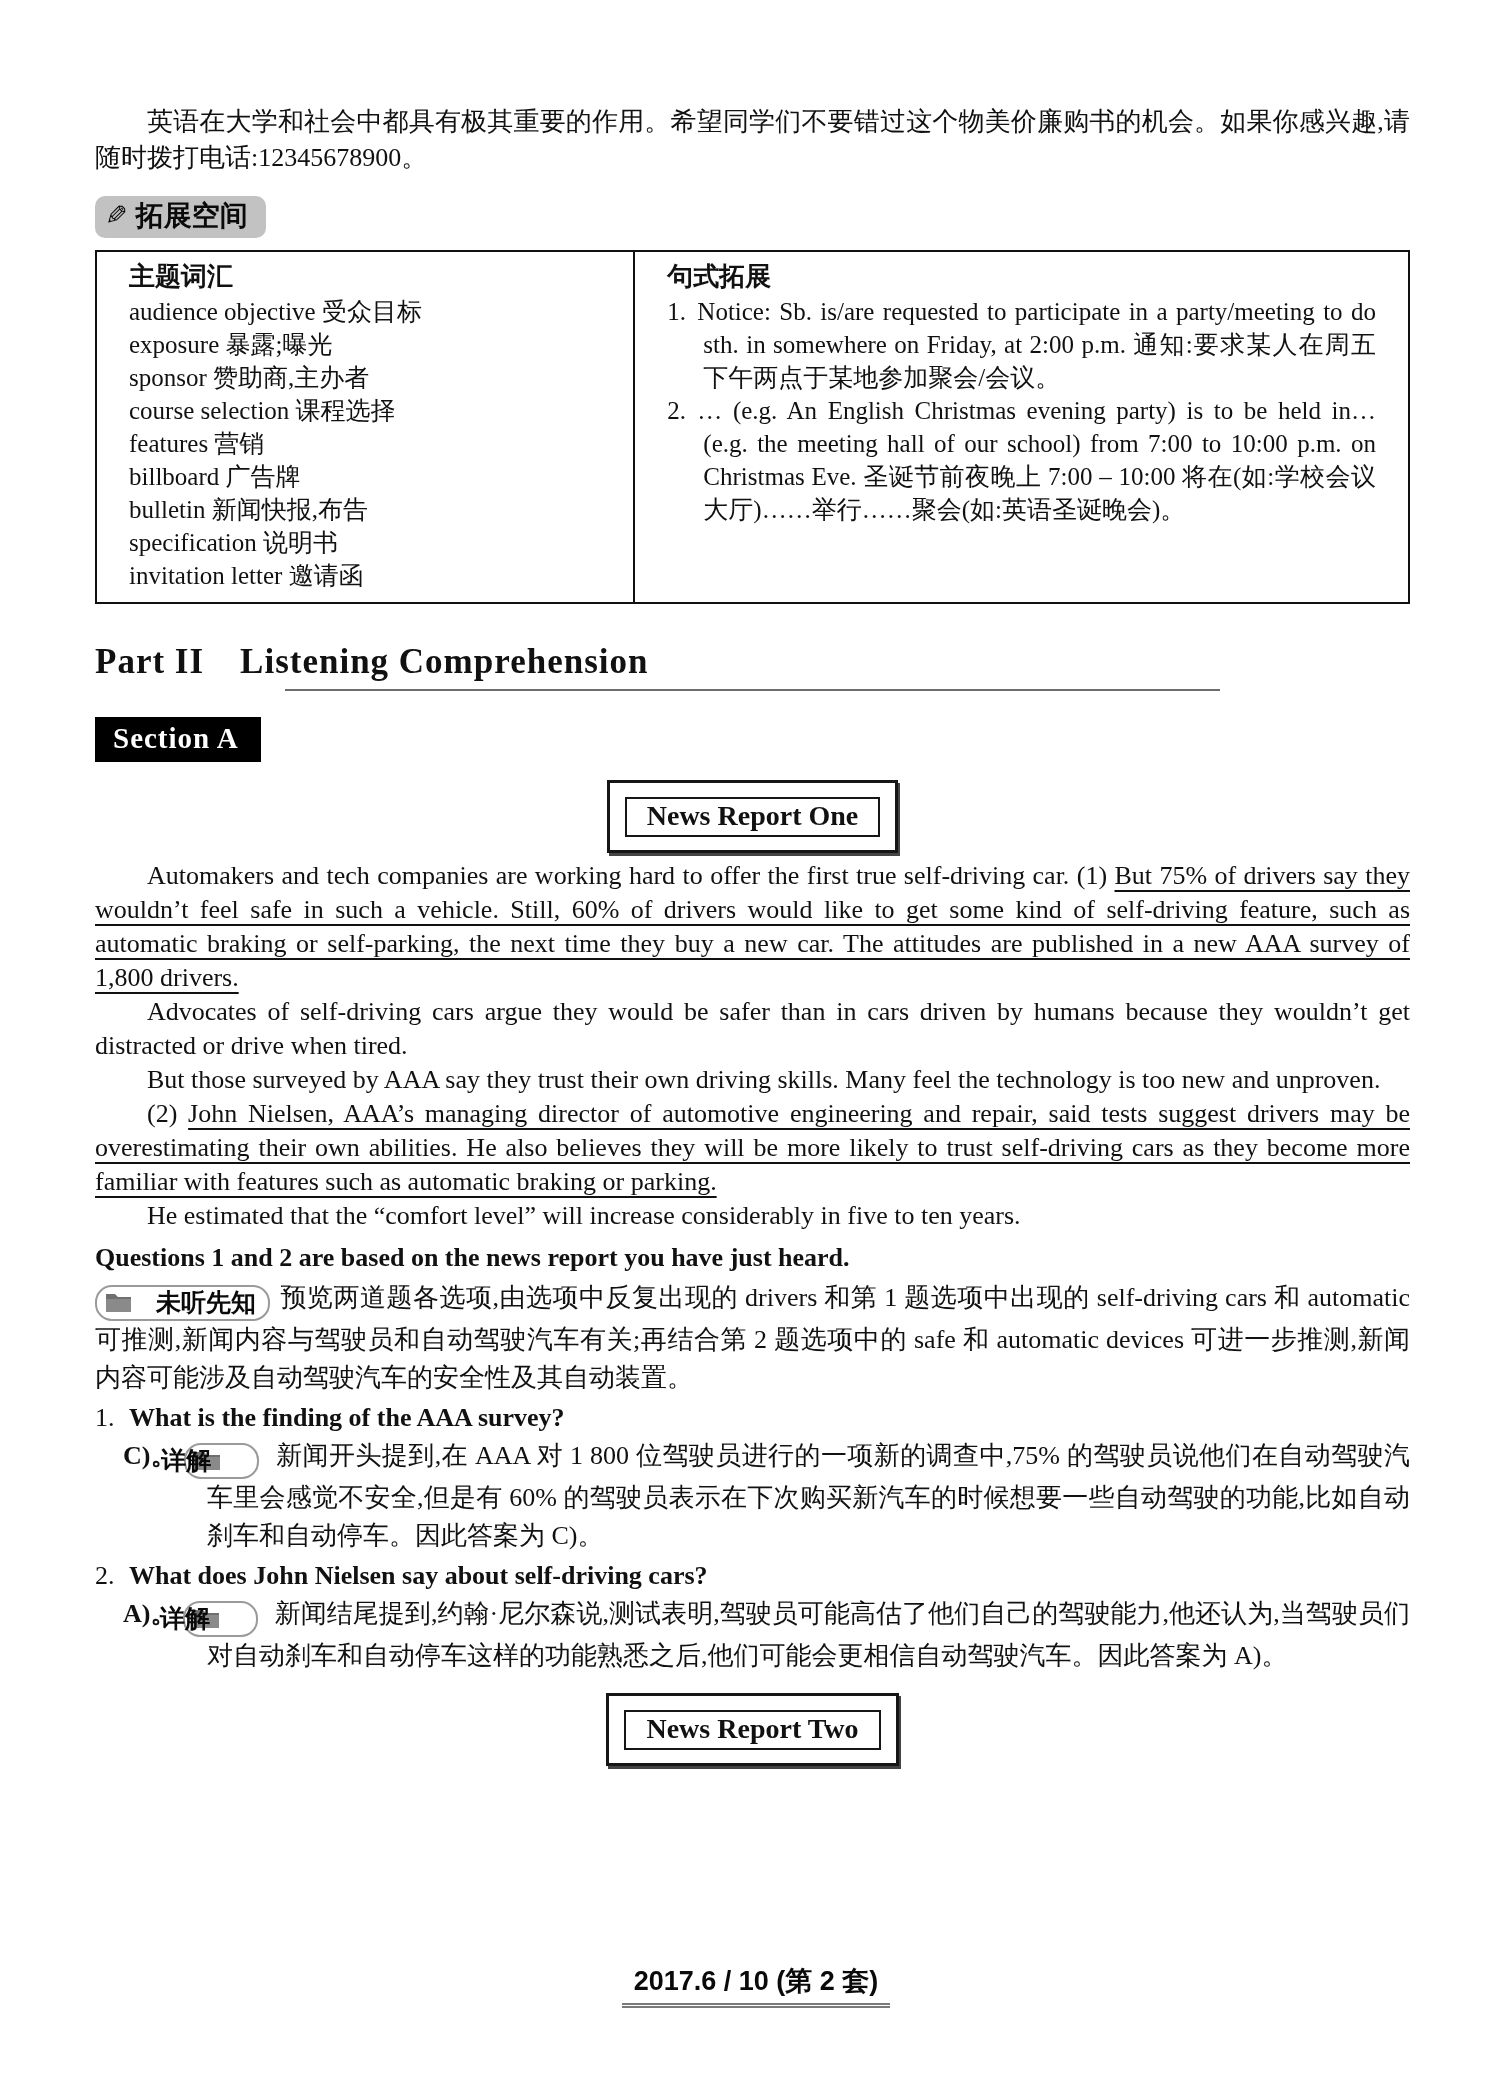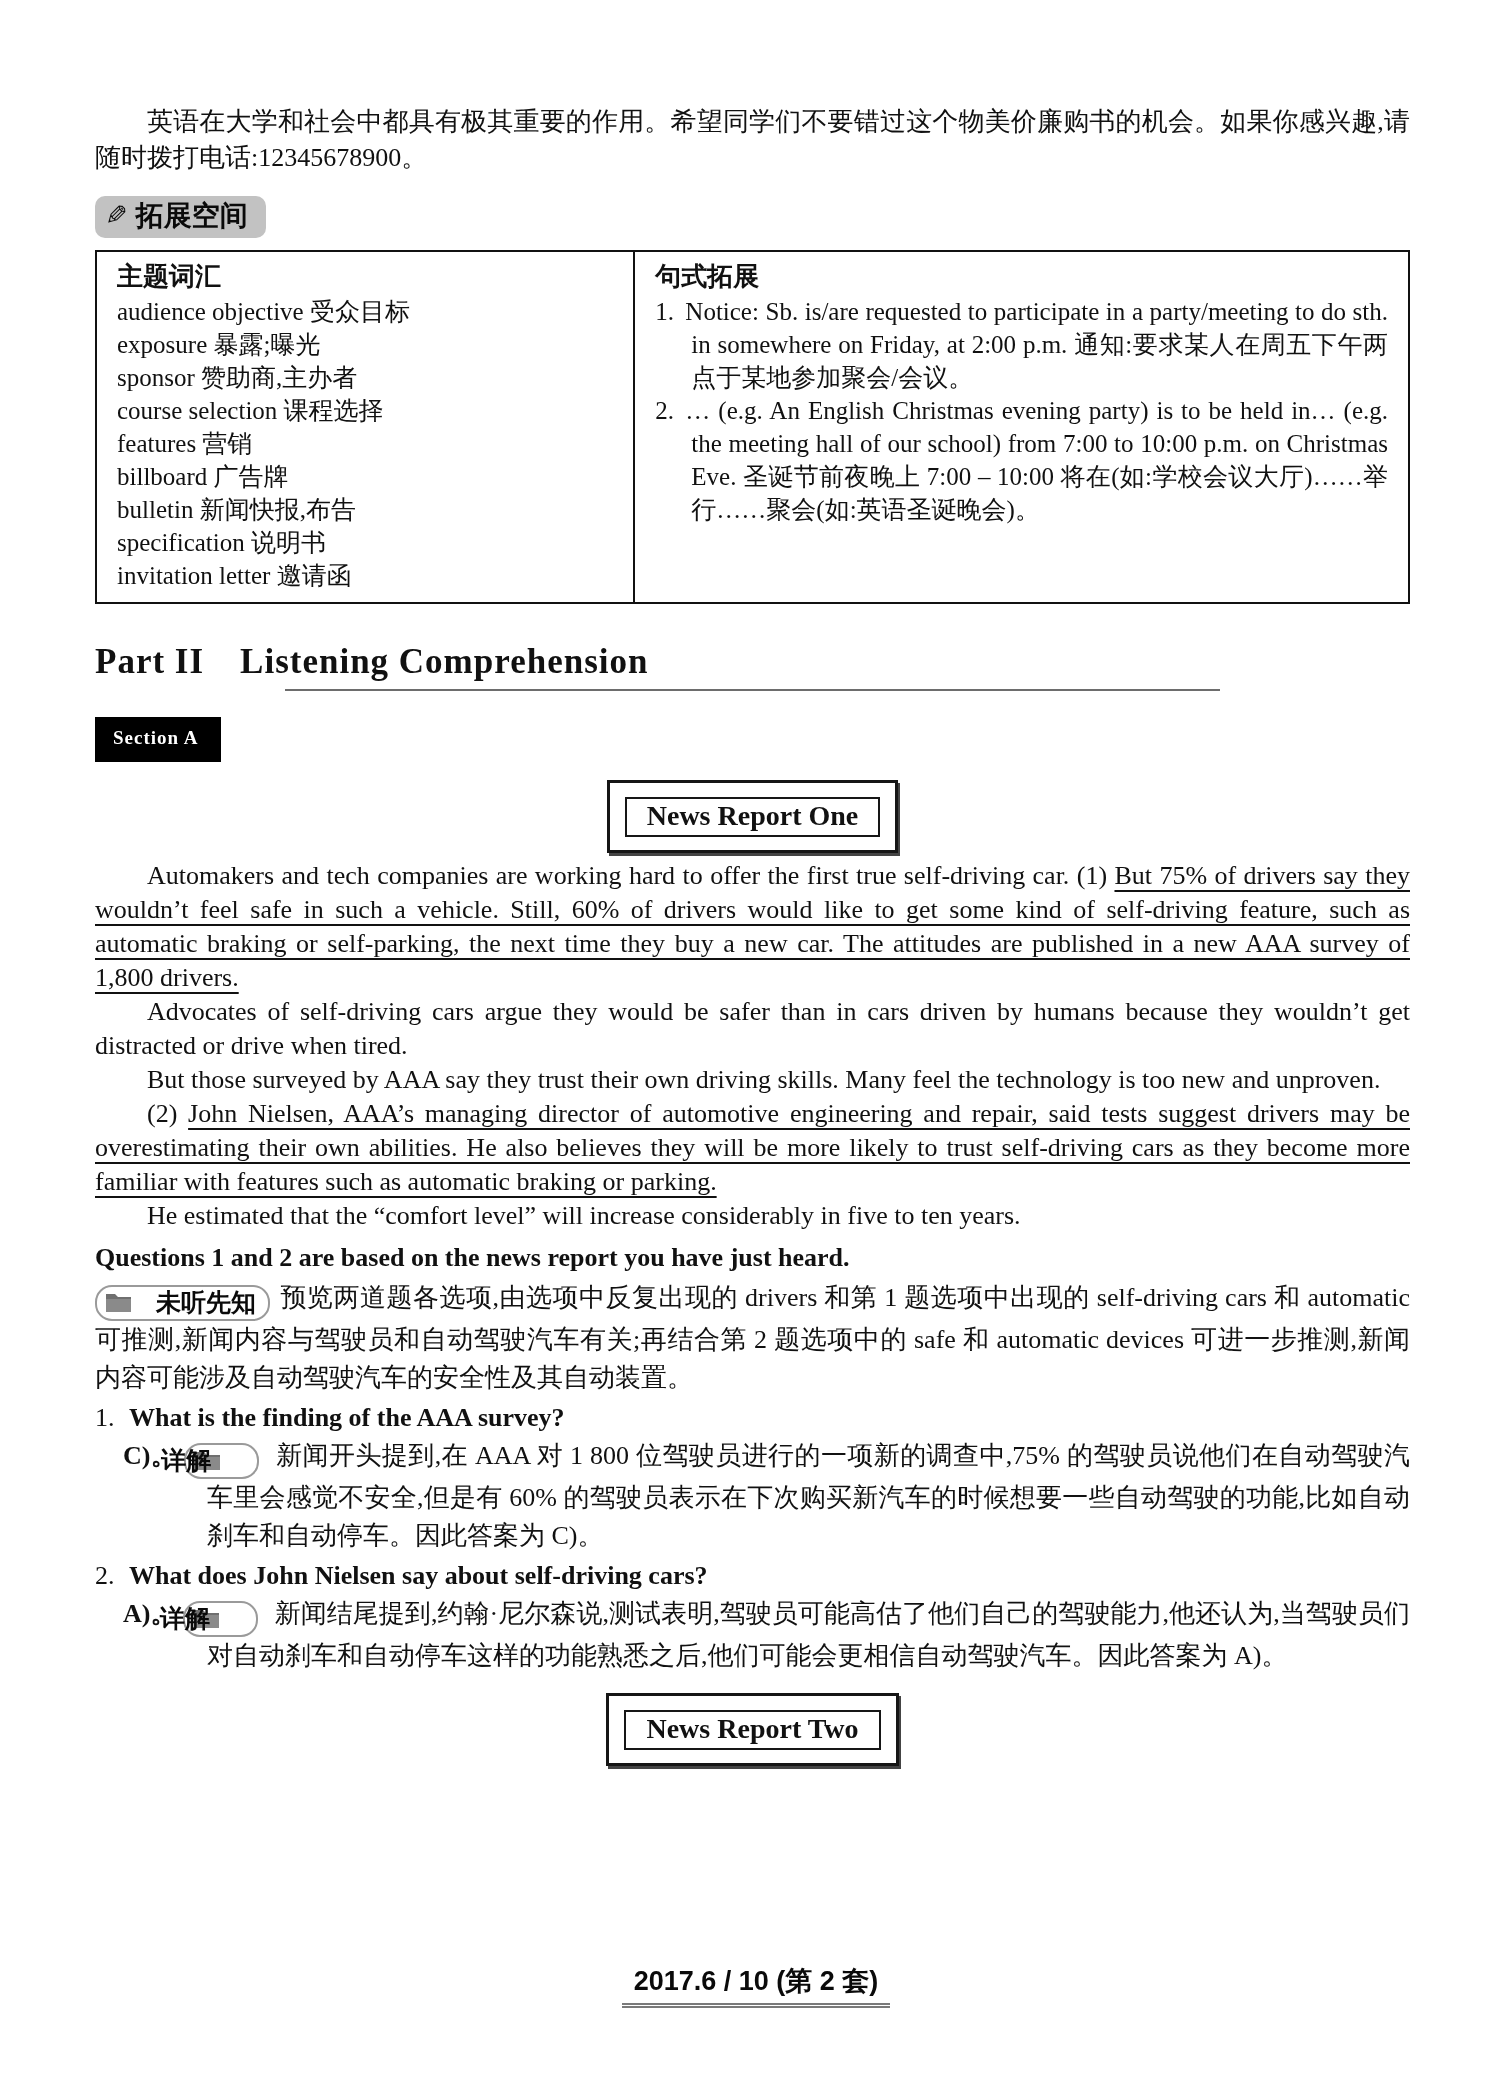--- a/index.html
+++ b/index.html
@@ -23,39 +23,39 @@
     font-weight:bold;font-size:28px;line-height:38px;color:#0a0a0a;
   }
   .pencil{font-size:27px;font-weight:normal;display:inline-block;transform:scaleX(-1);}
 
   
   table.expand{
     width:100%;border-collapse:collapse;margin-top:12px;
     font-size:25px;line-height:33px;
   }
   table.expand,table.expand td{border:2px solid #111;}
-  table.expand td{vertical-align:top;padding:8px 20px 10px;}
+  table.expand td{vertical-align:top;padding:8px 32px 10px;}
   td.vocab-col{width:41%;}
   .col-title{
     font-family:"Liberation Sans","DejaVu Sans",sans-serif;
     font-weight:bold;font-size:26px;margin-bottom:2px;
   }
   .pattern{padding-left:36px;text-indent:-36px;text-align:justify;}
   .pattern .pnum{display:inline-block;width:30px;text-indent:0;}
 
   
   .part-title{
     text-align:left;font-weight:bold;font-size:35px;line-height:44px;
     margin-top:36px;letter-spacing:1px;
   }
   .part-rule{width:935px;height:2px;background:#6d6d6d;margin:5px auto 0;}
 
   .section-label{
     display:inline-block;background:#000;color:#fff;font-weight:bold;
-    font-size:19px;line-height:36px;padding:3px 22px 6px 18px;margin-top:26px;
+    font-size:29px;line-height:36px;padding:3px 22px 6px 18px;margin-top:26px;
     letter-spacing:1px;
   }
 
   .nr-wrap{text-align:center;margin-top:18px;}
   .nr-box{display:inline-block;border:3px solid #161616;padding:15px;box-shadow:2px 3px 0 0 #444;background:#fff;}
   .nr-inner{border:2px solid #161616;padding:1px 20px 4px;font-weight:bold;font-size:28px;line-height:36px;}
 
   .news p{line-height:34px;margin:0;}
   .news{margin-top:6px;}
   .u{text-decoration:underline;text-underline-offset:6px;text-decoration-thickness:1.5px;}

